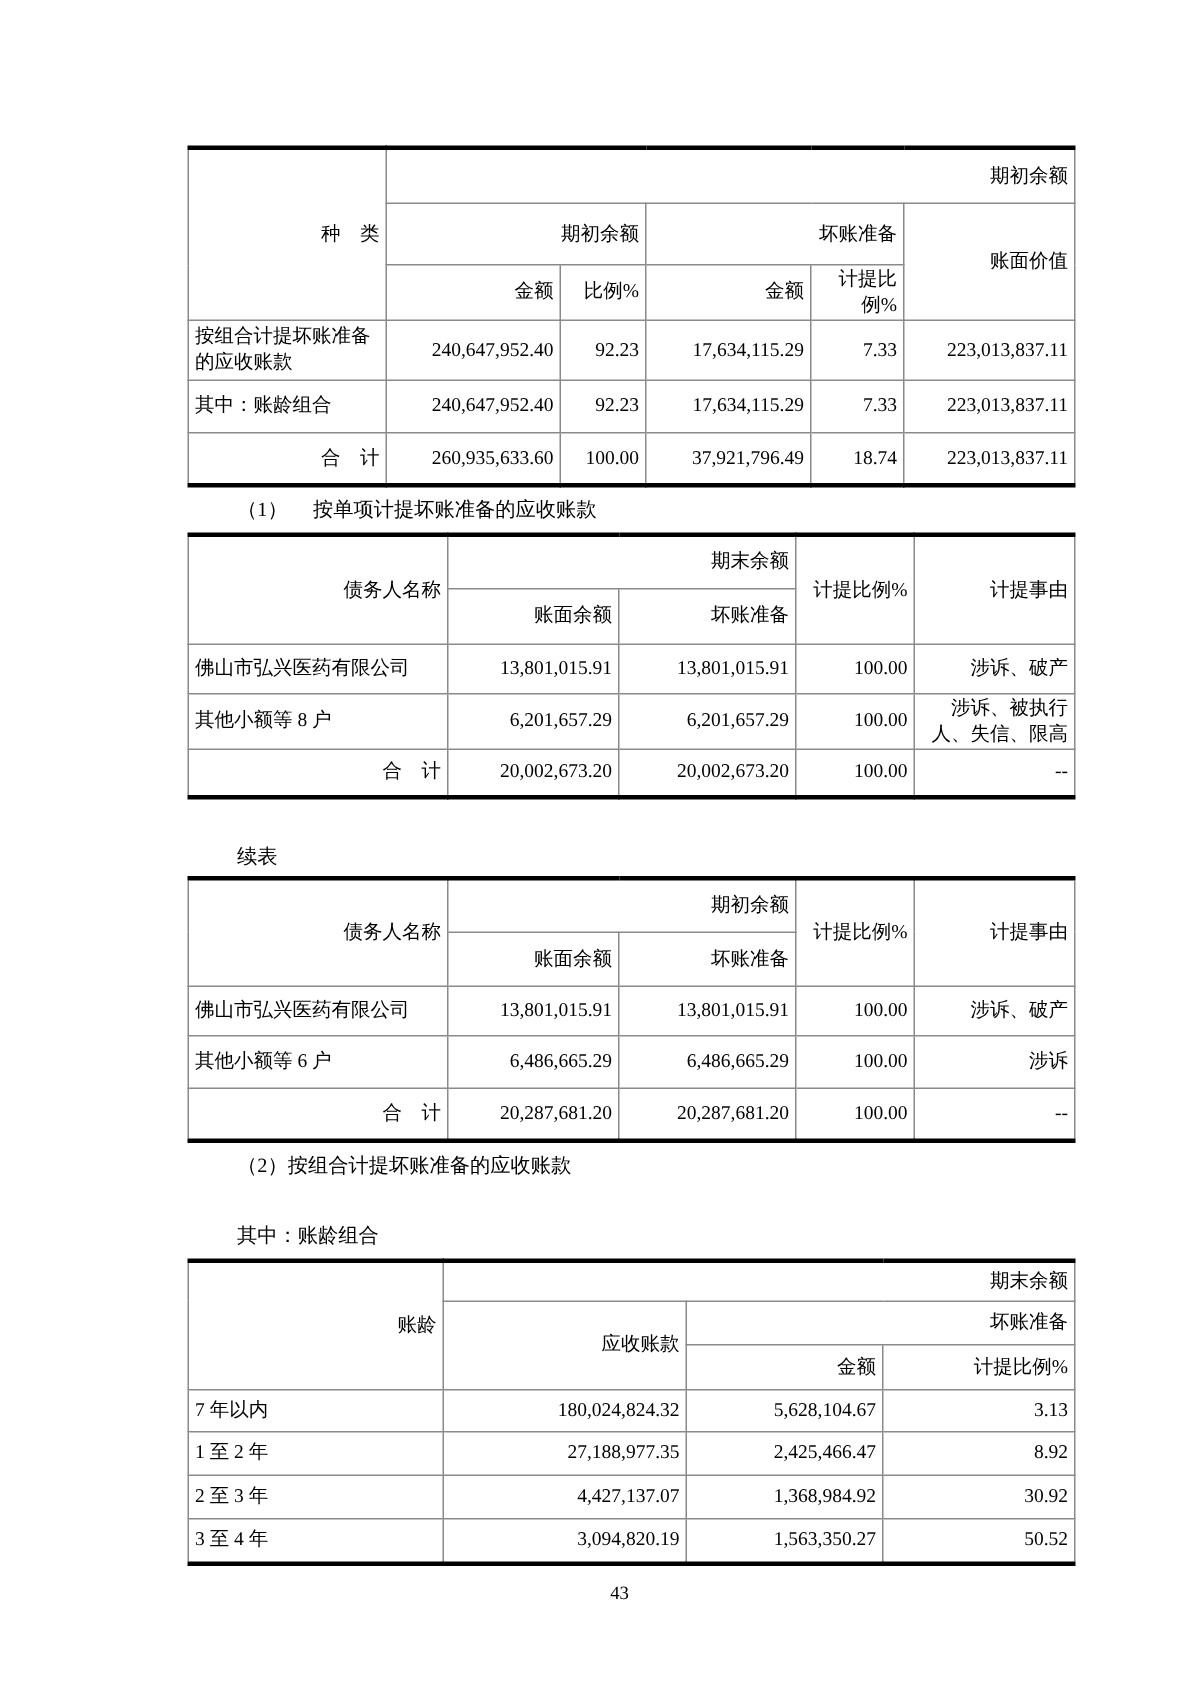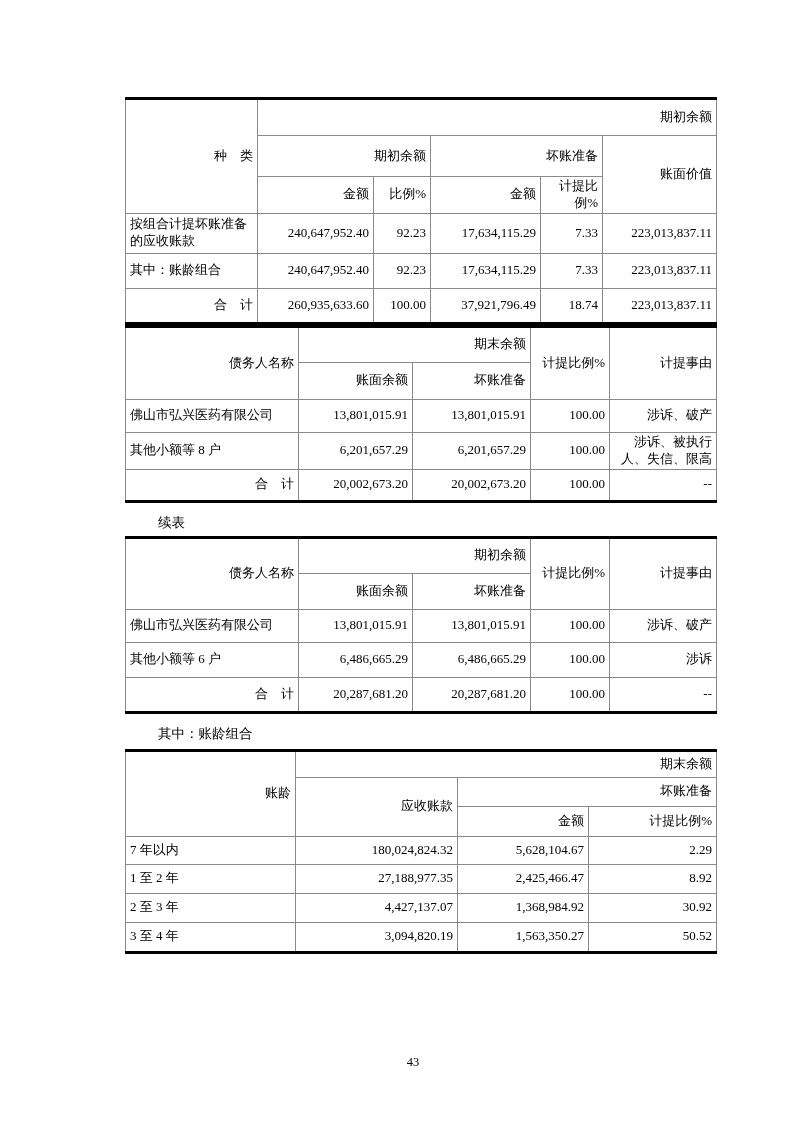--- a/index.html
+++ b/index.html
@@ -20,21 +20,21 @@
     padding:1px 4px;vertical-align:middle;line-height:1.3;
     overflow:hidden;word-break:break-word;
   }
   td.ac{text-align:right;}
   td.al{text-align:left;padding-left:6px;}
   td.ar{text-align:right;padding-right:6px;}
   .heading{
     font-size:13.5px;line-height:18px;margin:6px 0 4px 33px;
     white-space:pre-wrap;
   }
-  .heading.sp-top{margin-top:11px;}
+  .heading.sp-top{margin-top:29px;}
   .heading.sp-bot{margin-bottom:6px;}
   .page-footer{
     position:absolute;left:16px;bottom:52px;width:794px;
     text-align:center;font-size:12.5px;
   }
 </style>
 </head>
 <body>
 
 <div class="content">
@@ -84,20 +84,21 @@
       <td class="ac">合　计</td>
       <td class="ar">260,935,633.60</td>
       <td class="ac">100.00</td>
       <td class="ar">37,921,796.49</td>
       <td class="ac">18.74</td>
       <td class="ar">223,013,837.11</td>
     </tr>
   </tbody>
     </table>
 
+  <div class="heading sp-bot">（1）　 按单项计提坏账准备的应收账款</div>
 
   <table class="doc">
     <colgroup>
       <col style="width:173px">
         <col style="width:114px">
         <col style="width:118px">
       <col style="width:79px">
         <col style="width:107px">
     </colgroup>
     <tbody>
@@ -173,20 +174,21 @@
     <tr style="height:35px">
       <td class="ac">合　计</td>
       <td class="ar">20,287,681.20</td>
       <td class="ar">20,287,681.20</td>
       <td class="ac">100.00</td>
       <td class="ac">--</td>
     </tr>
   </tbody>
     </table>
 
+  <div class="heading">（2）按组合计提坏账准备的应收账款</div>
   <div class="heading sp-top sp-bot">其中：账龄组合</div>
 
   <table class="doc">
     <colgroup>
       <col style="width:170px">
         <col style="width:162px">
         <col style="width:131px">
         <col style="width:128px">
     </colgroup>
     <tbody>
@@ -199,21 +201,21 @@
       <td colspan="2" class="ac">坏账准备</td>
     </tr>
     <tr style="height:30px">
       <td class="ac">金额</td>
       <td class="ac">计提比例%</td>
     </tr>
     <tr style="height:28px">
       <td class="al">7 年以内</td>
       <td class="ar">180,024,824.32</td>
       <td class="ar">5,628,104.67</td>
-      <td class="ac">2.29</td>
+      <td class="ac">3.13</td>
     </tr>
     <tr style="height:29px">
       <td class="al">1 至 2 年</td>
       <td class="ar">27,188,977.35</td>
       <td class="ar">2,425,466.47</td>
       <td class="ac">8.92</td>
     </tr>
     <tr style="height:29px">
       <td class="al">2 至 3 年</td>
       <td class="ar">4,427,137.07</td>

